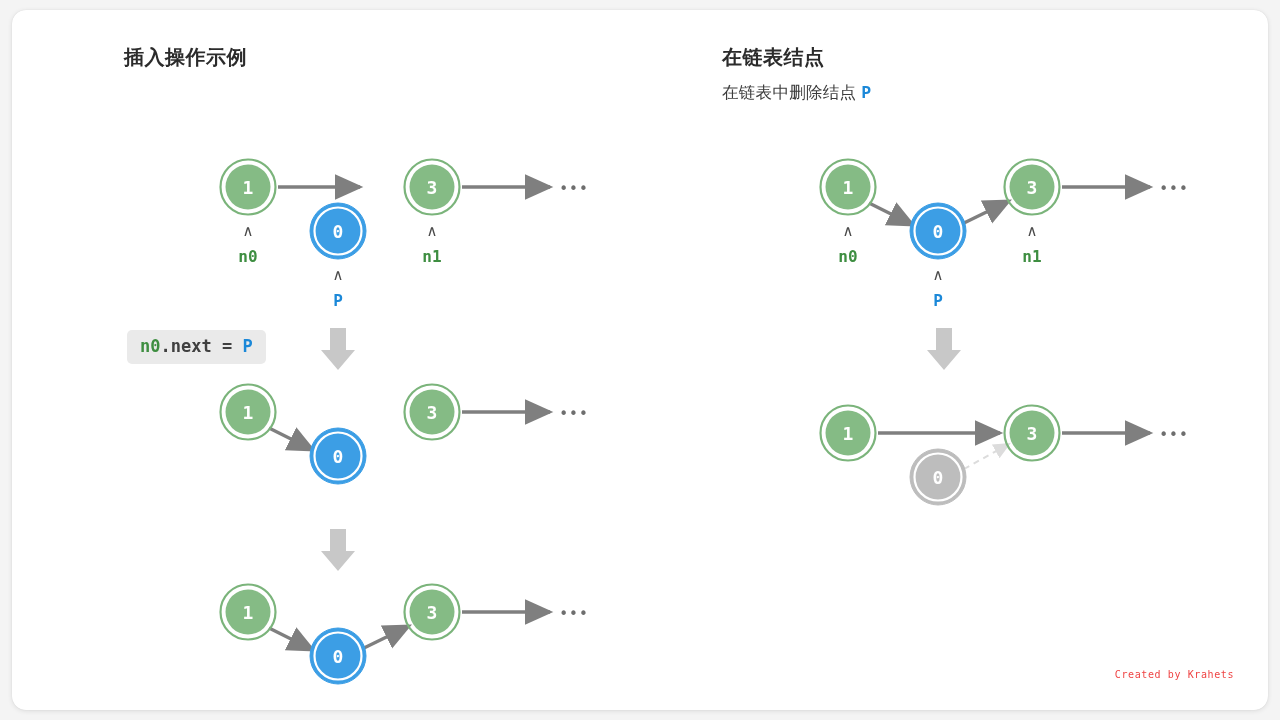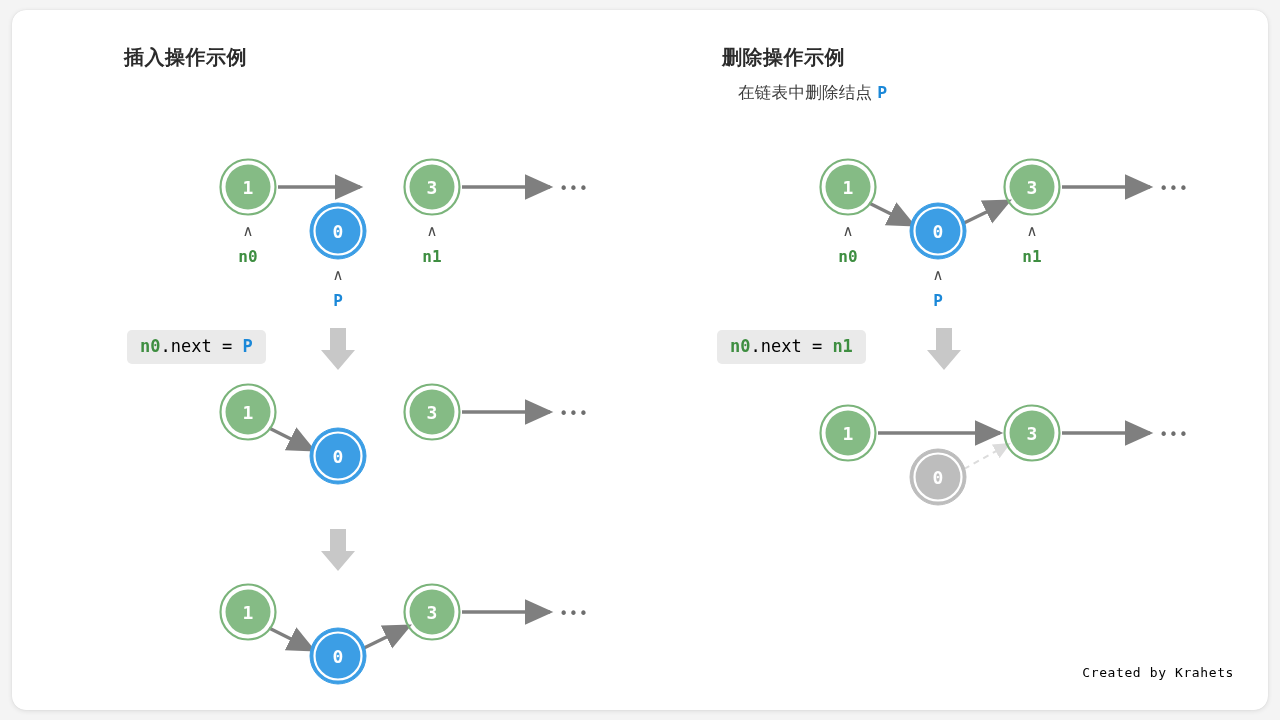--- a/index.html
+++ b/index.html
@@ -39,21 +39,21 @@
     color: #3c3c3c;
     white-space: nowrap;
     letter-spacing: 0.3px;
   }
   .mono {
     font-family: "DejaVu Sans Mono", "Liberation Mono", monospace;
     font-weight: bold;
   }
   .tok-green { color: #3e8e41; }
   .tok-blue  { color: #1b88d8; }
-  .tok-dark  { color: #000000; font-weight: normal; }
+  .tok-dark  { color: #404040; font-weight: bold; }
 
   
   .code-pill {
     position: absolute;
     background: #eaeaea;
     border-radius: 5px;
     padding: 7px 13px 8px 13px;
     font-family: "DejaVu Sans Mono", "Liberation Mono", monospace;
     font-size: 17px;
     white-space: nowrap;
@@ -80,22 +80,22 @@
   .caret {
     font-family: "DejaVu Sans", sans-serif;
     font-size: 15px;
     fill: #4a4a4a;
   }
 
   .footer-credit {
     position: absolute;
     right: 34px; bottom: 30px;
     font-family: "DejaVu Sans Mono", "Liberation Mono", monospace;
-    font-size: 13px;
-    color: #000000;
+    font-size: 10px;
+    color: #ef4444;
     letter-spacing: 0.6px;
     white-space: nowrap;
     text-align: center;
   }
 </style>
 </head>
 <body>
 
 <div id="stage">
   <div id="card">
@@ -214,23 +214,23 @@
           <circle cx="320" cy="47" r="22.5" fill="#85bb85" stroke="none"></circle>
           <text class="node-label" x="320" y="53.5" text-anchor="middle">3</text>
         </g>
 
         <text x="462" y="54" text-anchor="middle" font-size="15" fill="#6e6e6e" font-family="DejaVu Sans, sans-serif" letter-spacing="1">•••</text>
       </svg>
     </div>
 
     <div class="panel" style="left:640px;top:0;width:640px;height:700px;">
 
-      <div class="panel-title" style="left:70px; top:34px;">删除操作示例</div>
-
-      <div class="panel-subtitle" style="left:70px; top:72px;margin-left:16px;">
+      <div class="panel-title" style="left:70px; top:34px;">在链表结点</div>
+
+      <div class="panel-subtitle" style="left:70px; top:72px;">
         <span>在链表中删除结点 </span><span class="mono tok-blue">P</span>
       </div>
 
       <svg class="diagram" style="left:60px; top:130px;" width="520" height="190" viewBox="0 0 520 190">
         <defs>
           <marker id="ahR1" markerWidth="9" markerHeight="9" refX="7.6" refY="4.5" orient="auto">
             <path d="M0,0.6 L8.6,4.5 L0,8.4 z" fill="#7f7f7f"></path>
           </marker>
         </defs>
 
@@ -260,23 +260,20 @@
           <circle cx="320" cy="47" r="27.5" fill="none" stroke="#7bb47b" stroke-width="2.2"></circle>
           <circle cx="320" cy="47" r="22.5" fill="#85bb85" stroke="none"></circle>
           <text class="node-label" x="320" y="53.5" text-anchor="middle">3</text>
         </g>
         <text class="caret" x="320" y="96" text-anchor="middle">∧</text>
         <text class="ptr-label green" x="320" y="122" text-anchor="middle">n1</text>
 
         <text x="462" y="54" text-anchor="middle" font-size="15" fill="#6e6e6e" font-family="DejaVu Sans, sans-serif" letter-spacing="1">•••</text>
       </svg>
 
-      <div class="code-pill" style="left:65px; top:320px;">
-        <span class="k tok-green">n0</span><span class="tok-dark">.next = </span><span class="k tok-green">n1</span>
-      </div>
       <svg class="diagram" style="left:272px; top:314px;" width="40" height="50" viewBox="0 0 40 50">
         <path d="M12,4 L28,4 L28,26 L37,26 L20,46 L3,26 L12,26 Z" fill="#c8c8c8"></path>
       </svg>
 
       <svg class="diagram" style="left:60px; top:376px;" width="520" height="140" viewBox="0 0 520 140">
         <defs>
           <marker id="ahR2" markerWidth="9" markerHeight="9" refX="7.6" refY="4.5" orient="auto">
             <path d="M0,0.6 L8.6,4.5 L0,8.4 z" fill="#7f7f7f"></path>
           </marker>
           <marker id="ahR2d" markerWidth="9" markerHeight="9" refX="7.6" refY="4.5" orient="auto">

